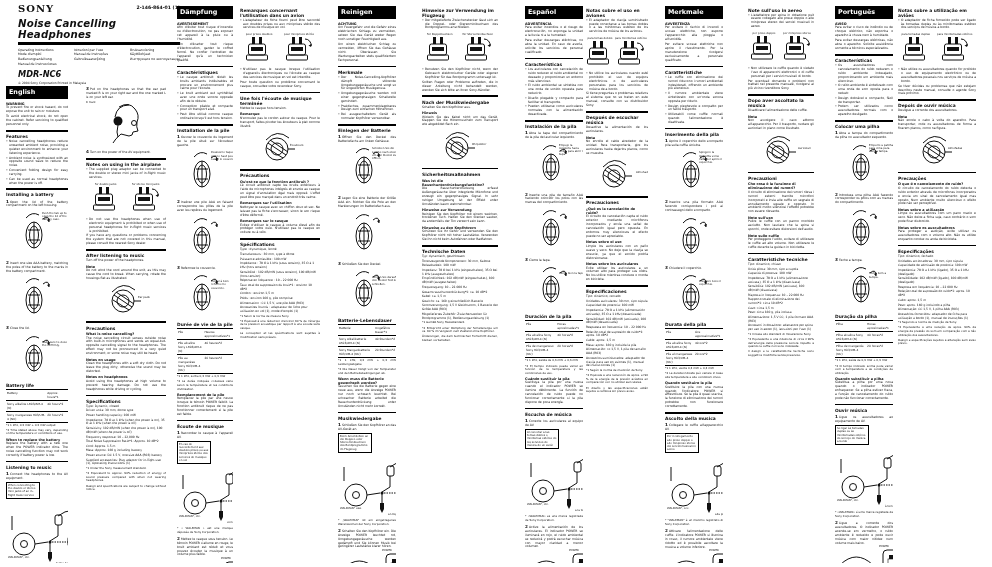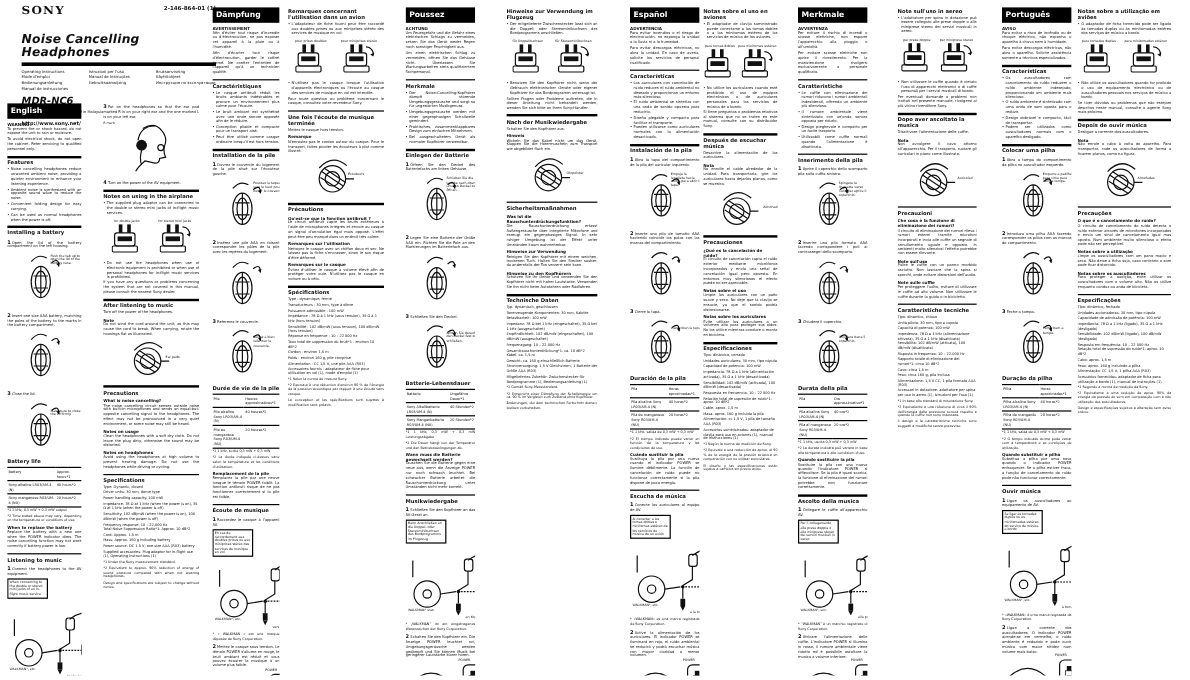--- a/index.html
+++ b/index.html
@@ -4,21 +4,21 @@
 <style>
   html,body{margin:0;padding:0;background:#e8e8e8;}
   .sheet{position:relative;width:992px;height:567px;background:#ffffff;overflow:hidden;
          font-family:"DejaVu Sans","Liberation Sans",sans-serif;color:#101010;}
   .col{position:absolute;overflow:hidden;}
   
   .title-block{position:absolute;left:18px;top:4px;width:162px;}
   .brand{font-family:"DejaVu Serif","Liberation Serif",serif;font-weight:bold;
          font-size:10px;letter-spacing:1px;transform:scaleY(.92);transform-origin:left top;}
   .partno{position:absolute;right:0;top:1px;font-weight:bold;font-size:4.6px;}
-  .doc-title{font-style:italic;font-weight:bold;font-size:10.2px;margin-top:13px;letter-spacing:.2px;}
+  .doc-title{font-style:italic;font-weight:bold;font-size:10.2px;margin-top:3px;letter-spacing:.2px;}
   .title-rule{height:2.6px;background:#000;margin:2px 0 3px;}
   .doc-lists{display:flex;gap:6px;}
   .doc-lists ul{list-style:none;margin:0;padding:0;width:54px;}
   .doc-lists li{font-size:3.2px;line-height:1.45;}
   .model{font-style:italic;font-weight:bold;font-size:8.2px;margin-top:3px;}
   .copyright{font-size:3px;margin-top:2px;}
   .url{font-weight:bold;font-size:4.2px;margin-top:5px;}
   
   .lang-header{background:#000;color:#fff;font-weight:bold;font-size:6.4px;
                padding:2px 3px 2.5px;margin:0 0 3px;}
@@ -404,21 +404,21 @@
         <div class="spec-line">Taux total de suppression du bruit*1 : environ 10 dB*2</div>
         <div class="spec-line">Cordon : environ 1,5 m</div>
         <div class="spec-line">Poids : environ 160 g, pile comprise</div>
         <div class="spec-line">Alimentation : CC 1,5 V, une pile AAA (R03)</div>
         <div class="spec-line">Accessoires fournis : adaptateur de fiche pour utilisation en vol (1), mode d'emploi (1)</div>
         <div class="fn">*1 Selon la norme de mesure Sony.</div>
         <div class="fn">*2 Équivaut à une réduction d'environ 90 % de l'énergie de la pression acoustique par rapport à une écoute sans casque.</div>
         <div class="fn">La conception et les spécifications sont sujettes à modification sans préavis.</div>
       </div>
       <div class="col" style="left:338px;top:6px;width:58px;height:557px">
-        <div class="lang-header">Poussez</div>
+        <div class="lang-header">Reinigen</div>
         <div class="h3">ACHTUNG</div>
         <div class="p">Um Feuergefahr und die Gefahr eines elektrischen Schlags zu vermeiden, setzen Sie das Gerät weder Regen noch sonstiger Feuchtigkeit aus.</div>
         <div class="p">Um einen elektrischen Schlag zu vermeiden, öffnen Sie das Gehäuse nicht. Überlassen Sie Wartungsarbeiten stets qualifiziertem Fachpersonal.</div>
         <div class="rule"></div>
         <div class="h2">Merkmale</div>
         <div class="li">Der Noise-Cancelling-Kopfhörer dämpft störende Umgebungsgeräusche und sorgt so für ungestörten Musikgenuss.</div>
         <div class="li">Umgebungsgeräusche werden mit einer gegenphasigen Schallwelle gemindert.</div>
         <div class="li">Praktisches, zusammenklappbares Design zum einfachen Mitnehmen.</div>
         <div class="li">Bei ausgeschaltetem Gerät als normaler Kopfhörer verwendbar.</div>
         <div class="rule"></div>

